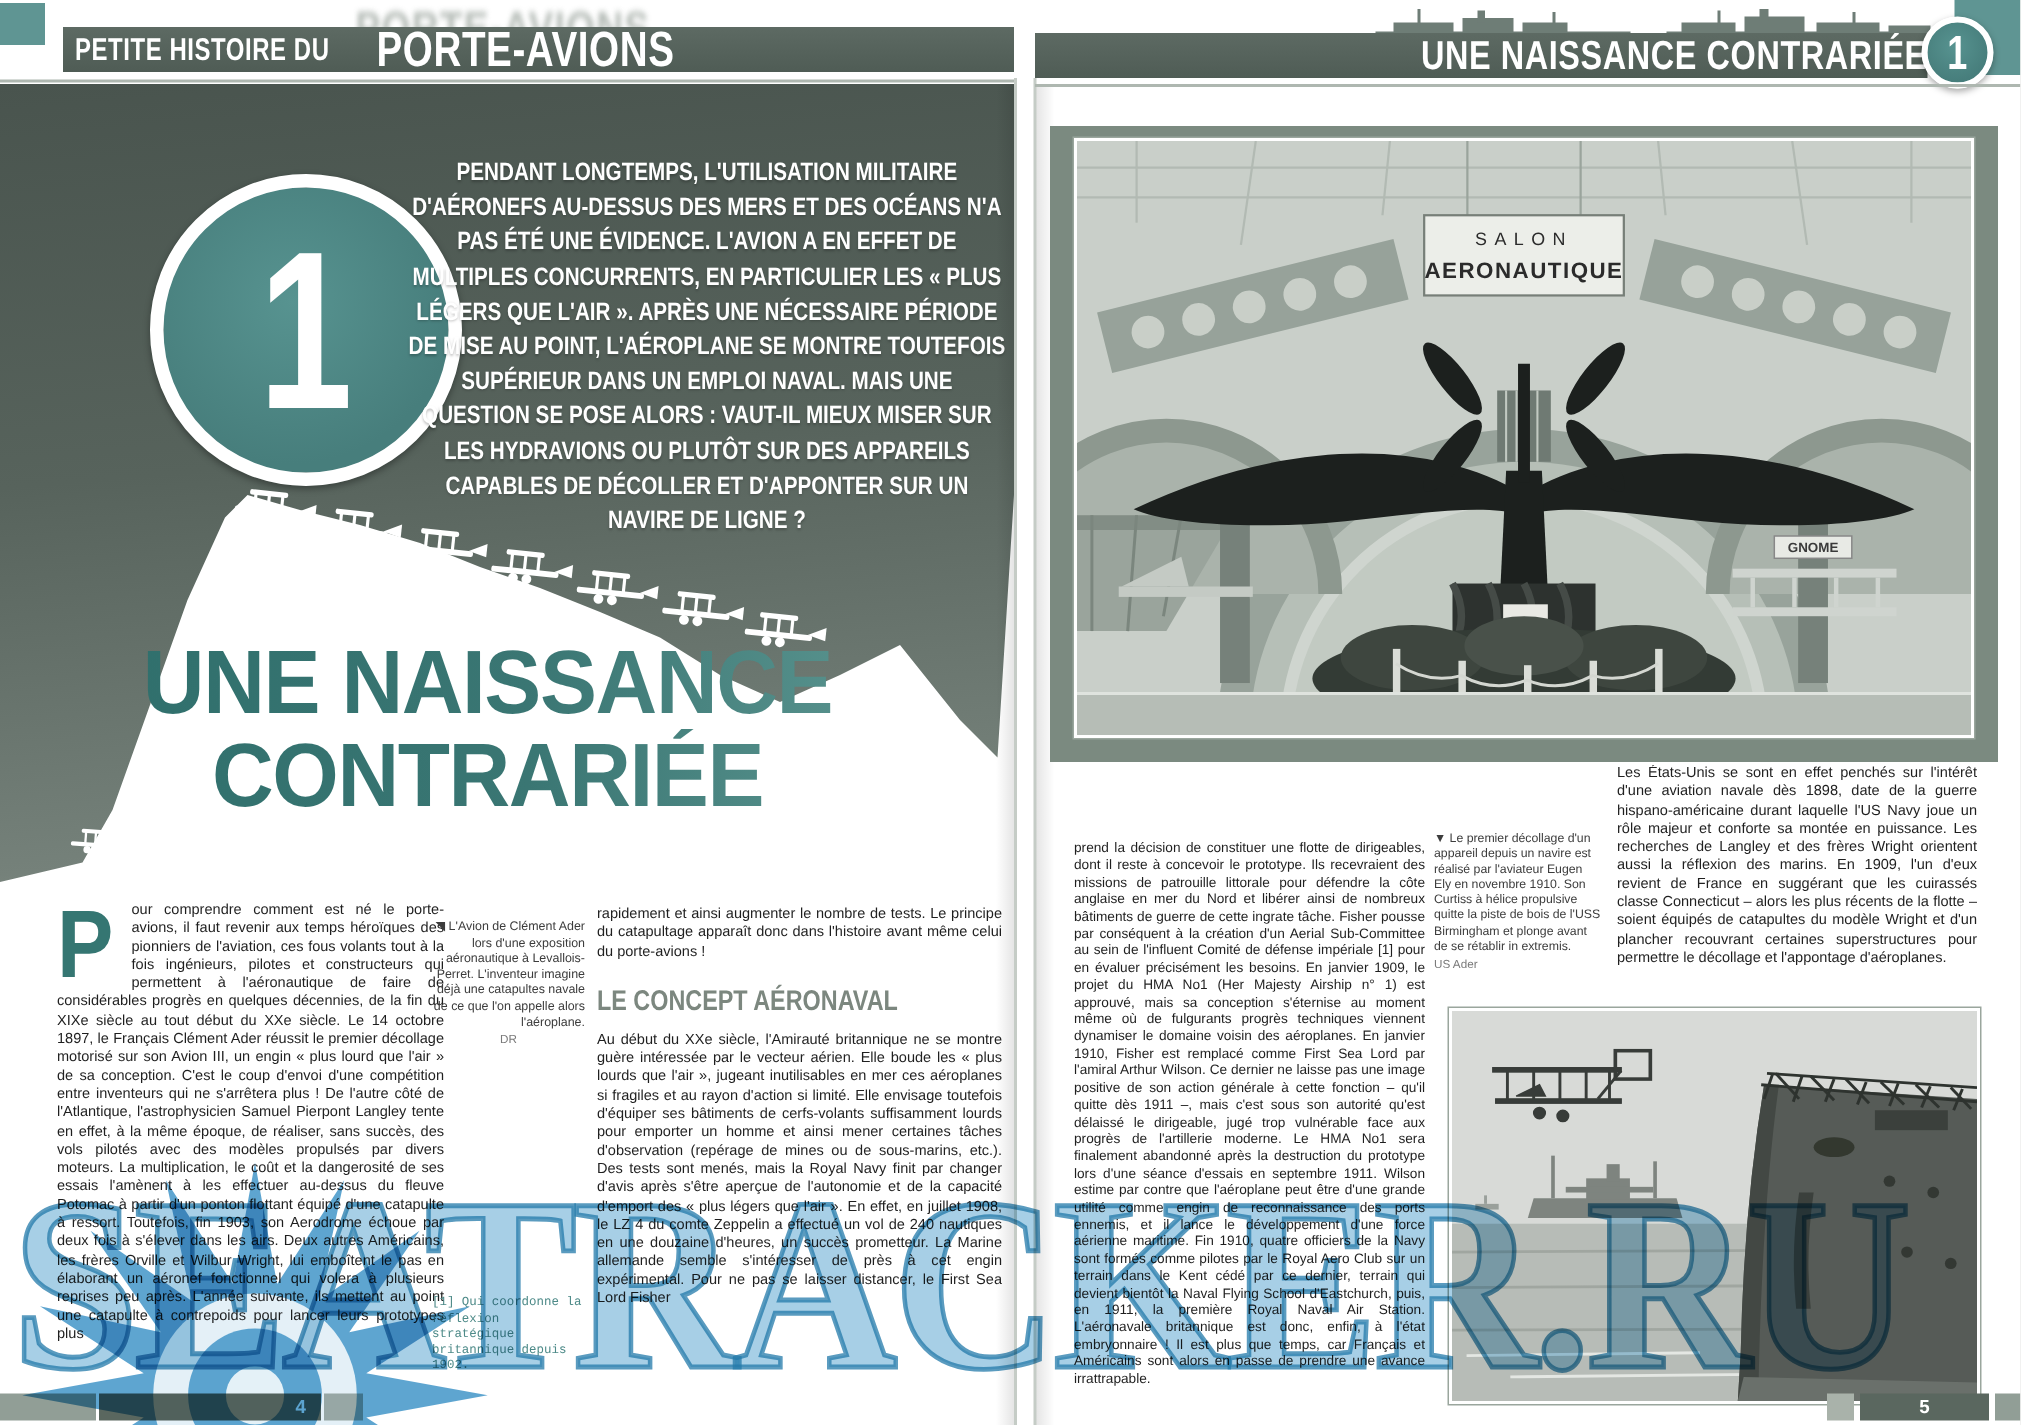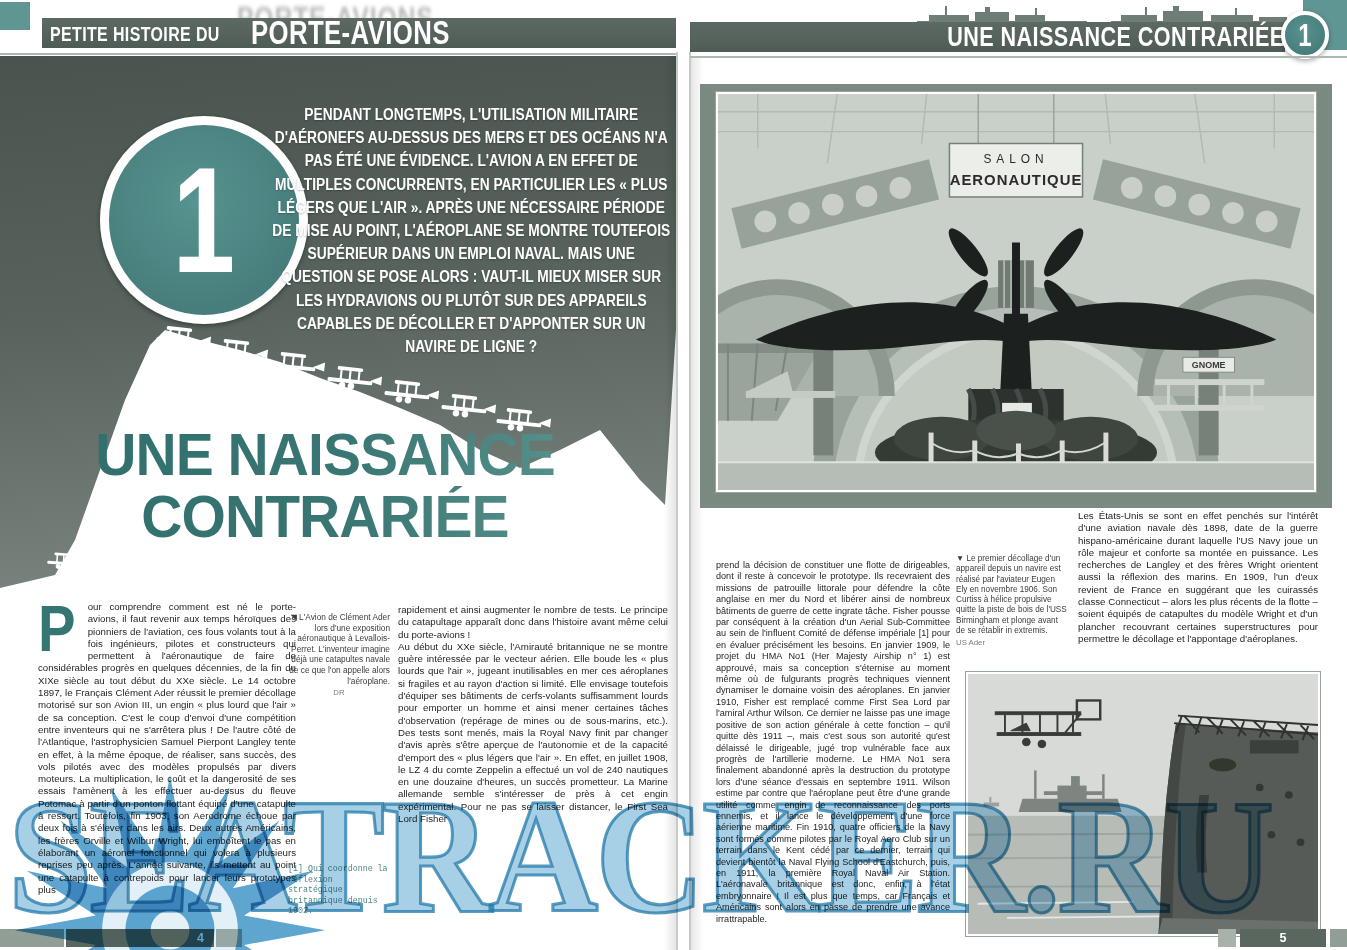--- a/index.html
+++ b/index.html
@@ -140,20 +140,23 @@
   </div>
 
   <div class="abs" style="left:288px;top:612px;width:102px;">
     <div class="caption right">◥ L'Avion de Clément Ader lors d'une exposition aéronautique à Levallois-Perret. L'inventeur imagine déjà une catapultes navale de ce que l'on appelle alors l'aéroplane.</div>
     <div class="credit" style="text-align:center;">DR</div>
   </div>
   <div class="abs footnote" style="left:288px;top:864px;width:102px;">[1] Qui coordonne la réflexion stratégique britannique depuis 1902.</div>
 
   <div class="abs" style="left:398px;top:604px;width:270px;height:318px;overflow:hidden;">
     <div class="bodycol" style="width:270px;">rapidement et ainsi augmenter le nombre de tests. Le principe du catapultage apparaît donc dans l'histoire avant même celui du porte-avions !</div>
+    <div style="margin:16px 0 9px 0;">
+      <span class="section-h">LE CONCEPT AÉRONAVAL</span>
+    </div>
     <div class="bodycol" style="width:270px;">Au début du XXe siècle, l'Amirauté britannique ne se montre guère intéressée par le vecteur aérien. Elle boude les « plus lourds que l'air », jugeant inutilisables en mer ces aéroplanes si fragiles et au rayon d'action si limité. Elle envisage toutefois d'équiper ses bâtiments de cerfs-volants suffisamment lourds pour emporter un homme et ainsi mener certaines tâches d'observation (repérage de mines ou de sous-marins, etc.). Des tests sont menés, mais la Royal Navy finit par changer d'avis après s'être aperçue de l'autonomie et de la capacité d'emport des « plus légers que l'air ». En effet, en juillet 1908, le LZ 4 du comte Zeppelin a effectué un vol de 240 nautiques en une douzaine d'heures, un succès prometteur. La Marine allemande semble s'intéresser de près à cet engin expérimental. Pour ne pas se laisser distancer, le First Sea Lord Fisher</div>
   </div>
 
   <div class="abs fbar light" style="left:0;top:929px;width:64px;"></div>
   <div class="abs fbar dark numL" style="left:66px;top:929px;width:148px;">
     <span>4</span>
   </div>
   <div class="abs fbar lighter" style="left:216px;top:929px;width:26px;"></div>
 
   <div class="abs edge-shade-l" style="left:664px;top:56px;width:12px;height:894px;"></div>
@@ -313,21 +316,21 @@
       <path d="M214,352 Q236,366 258,360 Q280,372 302,363 Q324,372 346,360 Q368,366 390,352" stroke="#d4d7d1" stroke-width="2" fill="none"></path>
 
       <rect x="0" y="372" width="600" height="28" fill="#b6bdb6"></rect>
       <line x1="0" y1="372" x2="600" y2="372" stroke="#dfe3de" stroke-width="2"></line>
     </svg>
   </div>
 
   <div class="abs bodycol-sm" style="left:716px;top:512px;width:234px;height:396px;">prend la décision de constituer une flotte de dirigeables, dont il reste à concevoir le prototype. Ils recevraient des missions de patrouille littorale pour défendre la côte anglaise en mer du Nord et libérer ainsi de nombreux bâtiments de guerre de cette ingrate tâche. Fisher pousse par conséquent à la création d'un Aerial Sub-Committee au sein de l'influent Comité de défense impériale [1] pour en évaluer précisément les besoins. En janvier 1909, le projet du HMA No1 (Her Majesty Airship n° 1) est approuvé, mais sa conception s'éternise au moment même où de fulgurants progrès techniques viennent dynamiser le domaine voisin des aéroplanes. En janvier 1910, Fisher est remplacé comme First Sea Lord par l'amiral Arthur Wilson. Ce dernier ne laisse pas une image positive de son action générale à cette fonction – qu'il quitte dès 1911 –, mais c'est sous son autorité qu'est délaissé le dirigeable, jugé trop vulnérable face aux progrès de l'artillerie moderne. Le HMA No1 sera finalement abandonné après la destruction du prototype lors d'une séance d'essais en septembre 1911. Wilson estime par contre que l'aéroplane peut être d'une grande utilité comme engin de reconnaissance des ports ennemis, et il lance le développement d'une force aérienne maritime. Fin 1910, quatre officiers de la Navy sont formés comme pilotes par le Royal Aero Club sur un terrain dans le Kent cédé par ce dernier, terrain qui devient bientôt la Naval Flying School d'Eastchurch, puis, en 1911, la première Royal Naval Air Station. L'aéronavale britannique est donc, enfin, à l'état embryonnaire ! Il est plus que temps, car Français et Américains sont alors en passe de prendre une avance irrattrapable.</div>
 
   <div class="abs" style="left:956px;top:554px;width:112px;height:116px;overflow:hidden;">
-    <div class="caption" style="font-size:8.2px;line-height:10.3px;">▼ Le premier décollage d'un appareil depuis un navire est réalisé par l'aviateur Eugen Ely en novembre 1906. Son Curtiss à hélice propulsive quitte la piste de bois de l'USS Birmingham et plonge avant de se rétablir in extremis.</div>
+    <div class="caption" style="font-size:8.2px;line-height:10.3px;">▼ Le premier décollage d'un appareil depuis un navire est réalisé par l'aviateur Eugen Ely en novembre 1910. Son Curtiss à hélice propulsive quitte la piste de bois de l'USS Birmingham et plonge avant de se rétablir in extremis.</div>
     <div class="credit">US Ader</div>
   </div>
 
   <div class="abs bodycol" style="left:1078px;top:510px;width:240px;height:158px;">Les États-Unis se sont en effet penchés sur l'intérêt d'une aviation navale dès 1898, date de la guerre hispano-américaine durant laquelle l'US Navy joue un rôle majeur et conforte sa montée en puissance. Les recherches de Langley et des frères Wright orientent aussi la réflexion des marins. En 1909, l'un d'eux revient de France en suggérant que les cuirassés classe Connecticut – alors les plus récents de la flotte – soient équipés de catapultes du modèle Wright et d'un plancher recouvrant certaines superstructures pour permettre le décollage et l'appontage d'aéroplanes.</div>
 
   <div class="abs photo-inner" style="left:966px;top:672px;width:354px;height:264px;background:#d8dad7;">
     <svg width="350" height="260" viewBox="0 0 360 275" preserveAspectRatio="none">
       <rect width="360" height="275" fill="#d8dad7"></rect>
       <rect y="150" width="360" height="125" fill="#b7bcb7"></rect>
       <g stroke="#a0a6a0" stroke-width="2">

